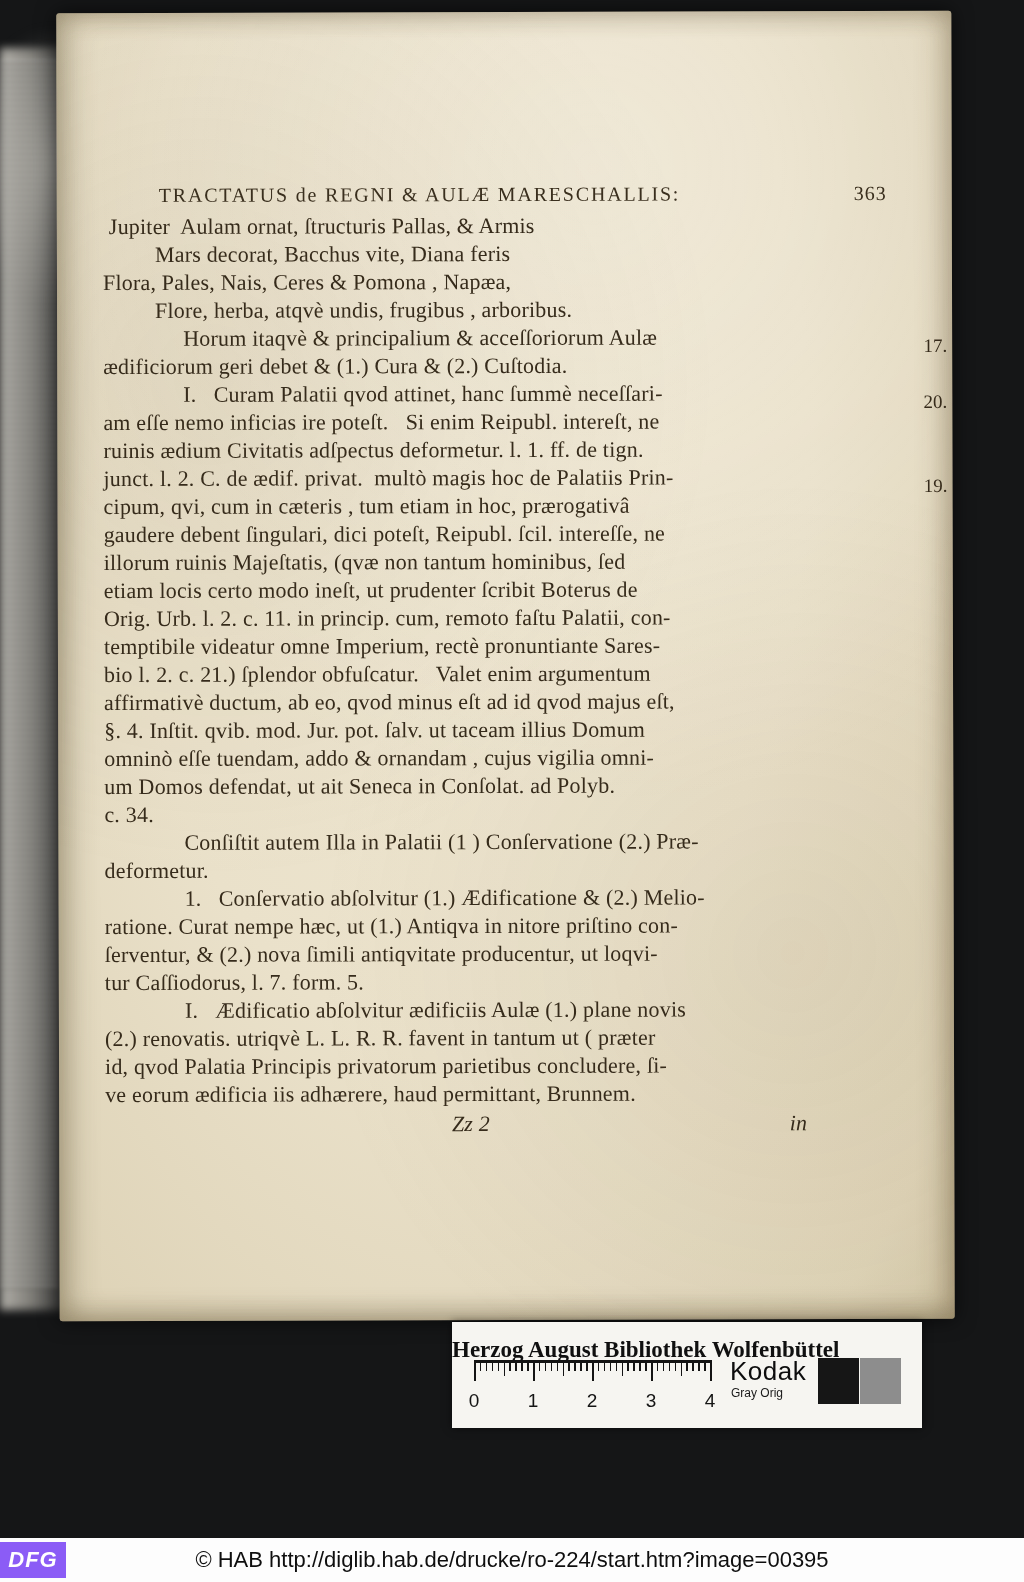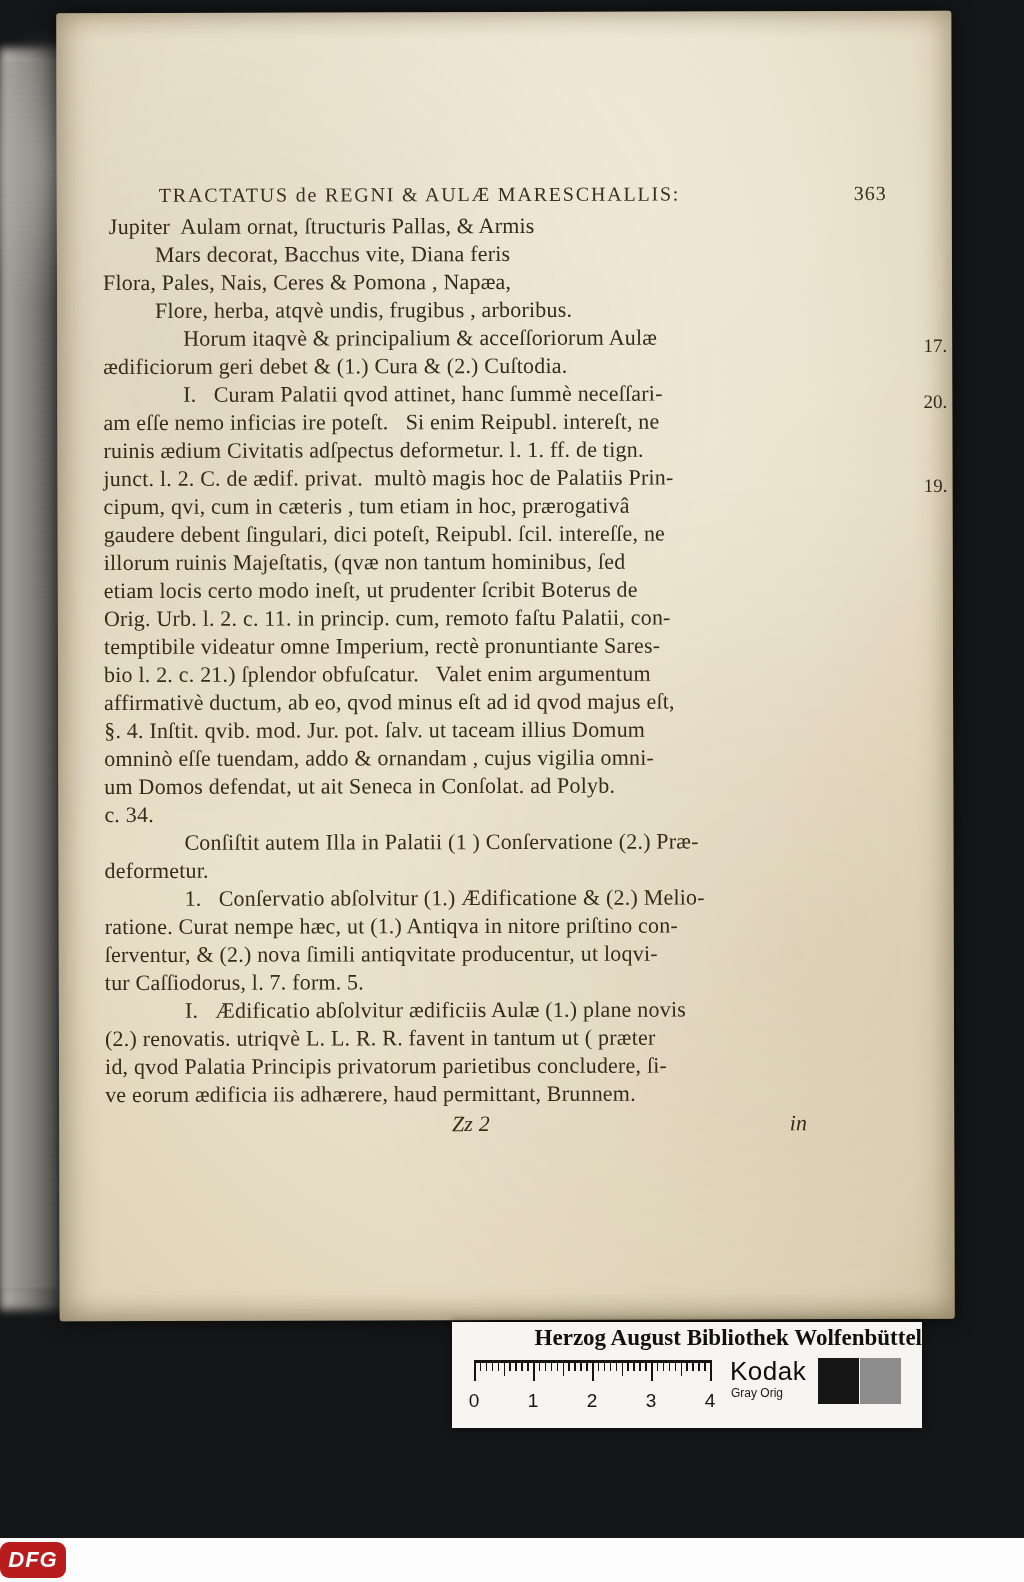--- a/index.html
+++ b/index.html
@@ -71,22 +71,22 @@
   .sig-row{position:relative;height:28px;margin-top:2px;}
   .sig-row .sig{position:absolute;left:44%;font-style:italic;}
   .sig-row .catch{position:absolute;right:86px;font-style:italic;}
   
   .label-card{
     position:absolute;left:452px;top:1322px;width:470px;height:106px;
     background:#f6f5f1;box-shadow:0 0 8px rgba(0,0,0,0.55);
     color:#101010;
   }
   .label-title{
-    text-align:right;font-weight:bold;font-size:23px;line-height:30px;
-    margin-top:1px;font-family:"Liberation Serif","DejaVu Serif",serif;
+    text-align:left;font-weight:bold;font-size:23px;line-height:30px;
+    margin-top:13px;font-family:"Liberation Serif","DejaVu Serif",serif;
   }
   .ruler{position:absolute;left:22px;top:38px;width:244px;height:62px;}
   .ruler-line{position:absolute;left:0;top:0;width:238px;height:2.5px;background:#141414;}
   .tick{position:absolute;top:2px;width:1.6px;background:#141414;}
   .ruler-num{
     position:absolute;top:30px;transform:translateX(-50%);
     font-family:"Liberation Sans","DejaVu Sans",sans-serif;font-size:19px;color:#141414;
   }
   .kodak{
     position:absolute;left:278px;top:34px;
@@ -103,24 +103,24 @@
   .patch-gray{left:408px;background:#8d8d8d;}
   
   .footer-bar{
     position:absolute;left:0;bottom:0;width:1024px;height:44px;background:#fdfdfd;
     display:flex;align-items:center;justify-content:center;
     font-family:"Liberation Sans","DejaVu Sans",sans-serif;
     font-size:22px;color:#0e0e0e;
   }
   .dfg-logo{
     position:absolute;left:0;bottom:4px;width:66px;height:36px;
-    background:#b91c1c;color:#ffffff;
+    background:#8b5cf6;color:#ffffff;
     display:flex;align-items:center;justify-content:center;
     font-family:"Liberation Sans","DejaVu Sans",sans-serif;
-    font-weight:bold;font-style:italic;font-size:22px;letter-spacing:1px;border-radius:9px;
+    font-weight:bold;font-style:italic;font-size:22px;letter-spacing:1px;
   }
 </style>
 </head>
 <body>
 
 <div class="stage">
 
   <div class="edge-glow"></div>
   <div class="fore-edge"></div>
   <div class="fore-edge-lines"></div>
@@ -223,16 +223,17 @@
         <span class="ruler-num" style="left: 177px;">3</span>
         <span class="ruler-num" style="left: 236px;">4</span>
       </div>
     <div class="kodak">Kodak</div>
     <div class="grayscale-label">Gray Orig</div>
     <div class="patch patch-black"></div>
     <div class="patch patch-gray"></div>
   </div>
 
   <div class="footer-bar">
+    <span>© HAB http://diglib.hab.de/drucke/ro-224/start.htm?image=00395</span>
     <div class="dfg-logo">DFG</div>
   </div>
 
 </div>
 
 </body></html>

